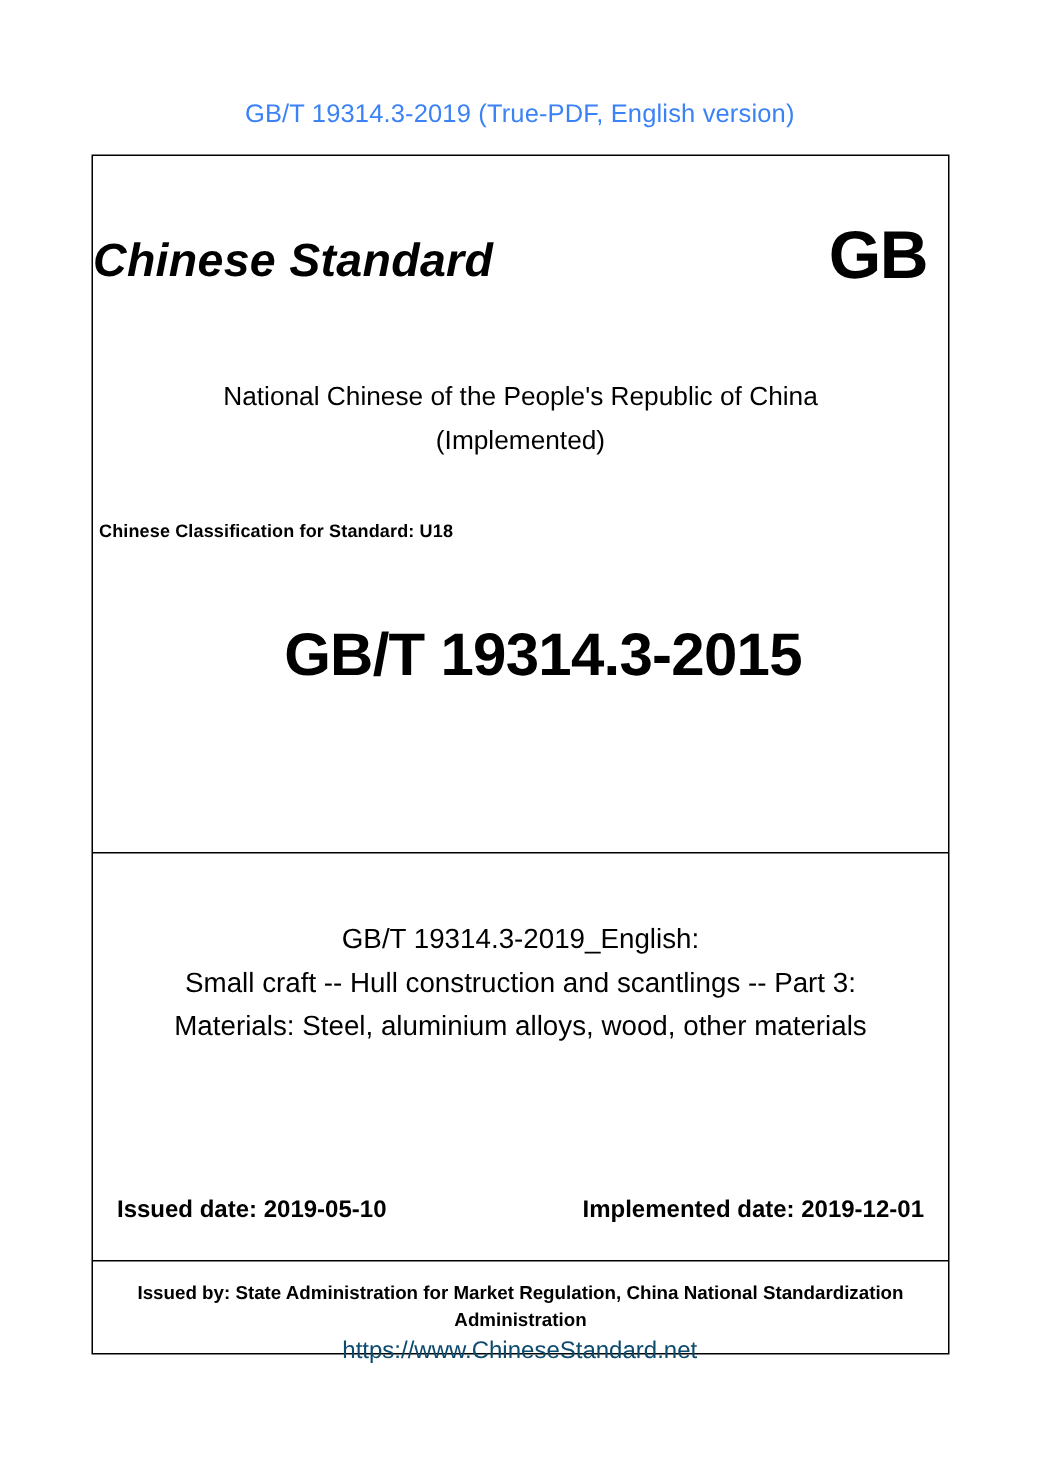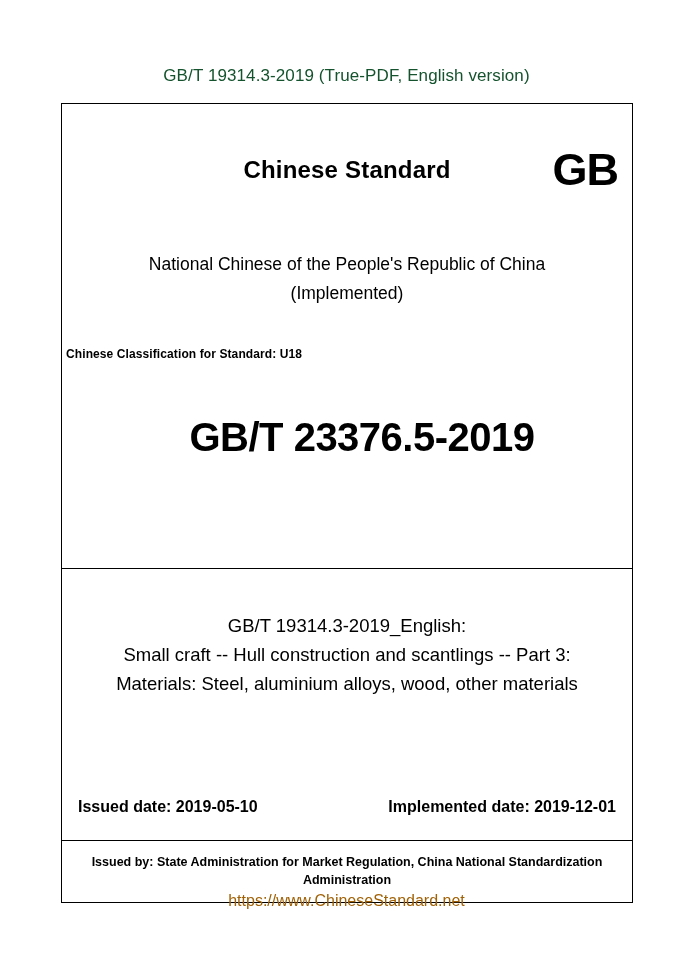--- a/index.html
+++ b/index.html
@@ -21,21 +21,21 @@
     box-sizing: border-box;
     position: relative;
   }
   .top-title {
     position: absolute;
     top: 66px;
     left: 0;
     width: 693px;
     text-align: center;
     font-size: 17px;
-    color: #14532d;
+    color: #3b82f6;
     letter-spacing: 0.1px;
   }
   .cert-box {
     position: absolute;
     left: 61px;
     top: 103px;
     width: 572px;
     border: 1.5px solid #000;
     box-sizing: border-box;
   }
@@ -43,24 +43,24 @@
     position: relative;
     height: 465px;
     border-bottom: 1.5px solid #000;
     box-sizing: border-box;
   }
   .chinese-standard {
     position: absolute;
     top: 52px;
     left: 0;
     width: 100%;
-    text-align: center;
-    font-size: 24px;
+    font-size: 31px;
     font-weight: bold;
     letter-spacing: 0.2px;
+    font-style: italic;
   }
   .gb-logo {
     position: absolute;
     top: 40px;
     right: 14px;
     font-size: 45px;
     font-weight: bold;
     letter-spacing: -1px;
   }
   .national-line1 {
@@ -138,21 +138,21 @@
     font-weight: bold;
     line-height: 18px;
   }
   .website {
     position: absolute;
     top: 892px;
     left: 0;
     width: 693px;
     text-align: center;
     font-size: 16px;
-    color: #a16207;
+    color: #0c4a6e;
   }
   .clearfix::after {
     content: "";
     display: table;
     clear: both;
   }
 </style>
 </head>
 <body>
 
@@ -166,21 +166,21 @@
       <div class="chinese-standard">Chinese Standard</div>
 
       <div class="gb-logo">GB</div>
 
       <div class="national-line1">National Chinese of the People's Republic of China</div>
 
       <div class="national-line2">(Implemented)</div>
 
       <div class="classification">Chinese Classification for Standard: U18</div>
 
-      <div class="std-number">GB/T 23376.5-2019</div>
+      <div class="std-number">GB/T 19314.3-2015</div>
     </div>
 
     <div class="sec-lower">
       <div class="eng-title">
         <div>GB/T 19314.3-2019_English:</div>
         <div>Small craft -- Hull construction and scantlings -- Part 3:</div>
         <div>Materials: Steel, aluminium alloys, wood, other materials</div>
       </div>
 
       <div class="dates clearfix">

